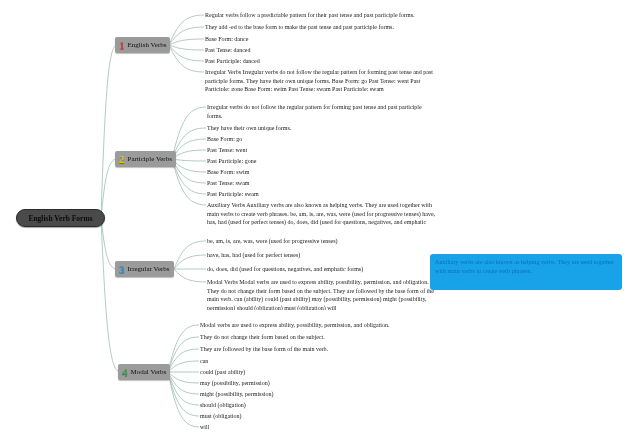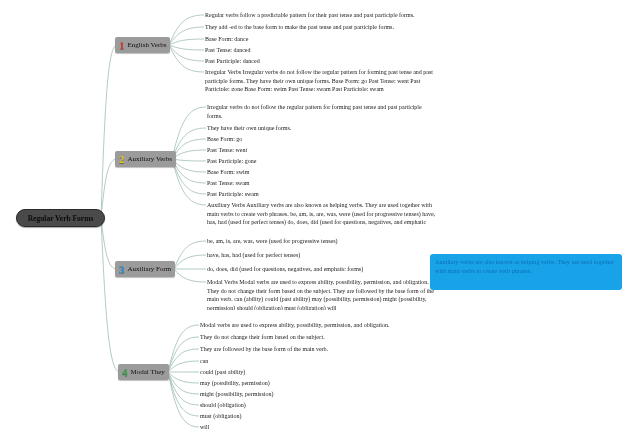--- a/index.html
+++ b/index.html
@@ -75,38 +75,38 @@
       <path d="M 168 372 C 175.75 364.3, 181.95 361, 199 361"></path>
       <path d="M 168 372 C 175.75 372, 181.95 372, 199 372"></path>
       <path d="M 168 372 C 175.75 379.7, 181.95 383, 199 383"></path>
       <path d="M 168 372 C 175.75 387.4, 181.95 394, 199 394"></path>
       <path d="M 168 372 C 175.75 395.1, 181.95 405, 199 405"></path>
       <path d="M 168 372 C 175.75 402.8, 181.95 416, 199 416"></path>
       <path d="M 168 372 C 175.75 410.5, 181.95 427, 199 427"></path>
     </svg>
 
   <div class="root">
-    <span>Regular Verb Forms</span>
+    <span>English Verb Forms</span>
   </div>
 
   <div class="branch" style="left:115px;top:37px;">
     <span class="num n1">1</span>
     <span class="blabel">English Verbs</span>
   </div>
   <div class="branch" style="left:115px;top:151px;">
     <span class="num n2">2</span>
-    <span class="blabel">Auxiliary Verbs</span>
+    <span class="blabel">Participle Verbs</span>
   </div>
   <div class="branch" style="left:115px;top:261px;">
     <span class="num n3">3</span>
-    <span class="blabel">Auxiliary Form</span>
+    <span class="blabel">Irregular Verbs</span>
   </div>
   <div class="branch" style="left:118px;top:364px;">
     <span class="num n4">4</span>
-    <span class="blabel">Modal They</span>
+    <span class="blabel">Modal Verbs</span>
   </div>
 
   <div class="leaf" style="left:205px;top:11px;">Regular verbs follow a predictable pattern for their past tense and past participle forms.</div>
   <div class="leaf" style="left:205px;top:23px;">They add -ed to the base form to make the past tense and past participle forms.</div>
   <div class="leaf" style="left:205px;top:35px;">Base Form: dance</div>
   <div class="leaf" style="left:205px;top:46px;">Past Tense: danced</div>
   <div class="leaf" style="left:205px;top:57px;">Past Participle: danced</div>
   <div class="leaf wrap" style="left:205px;top:68px;width:228px;height:23px;overflow:hidden;">Irregular Verbs Irregular verbs do not follow the regular pattern for forming past tense and past participle forms. They have their own unique forms. Base Form: go Past Tense: went Past Participle: gone Base Form: swim Past Tense: swam Past Participle: swam</div>
 
   <div class="leaf wrap" style="left:207px;top:103px;width:225px;">Irregular verbs do not follow the regular pattern for forming past tense and past participle forms.</div>

